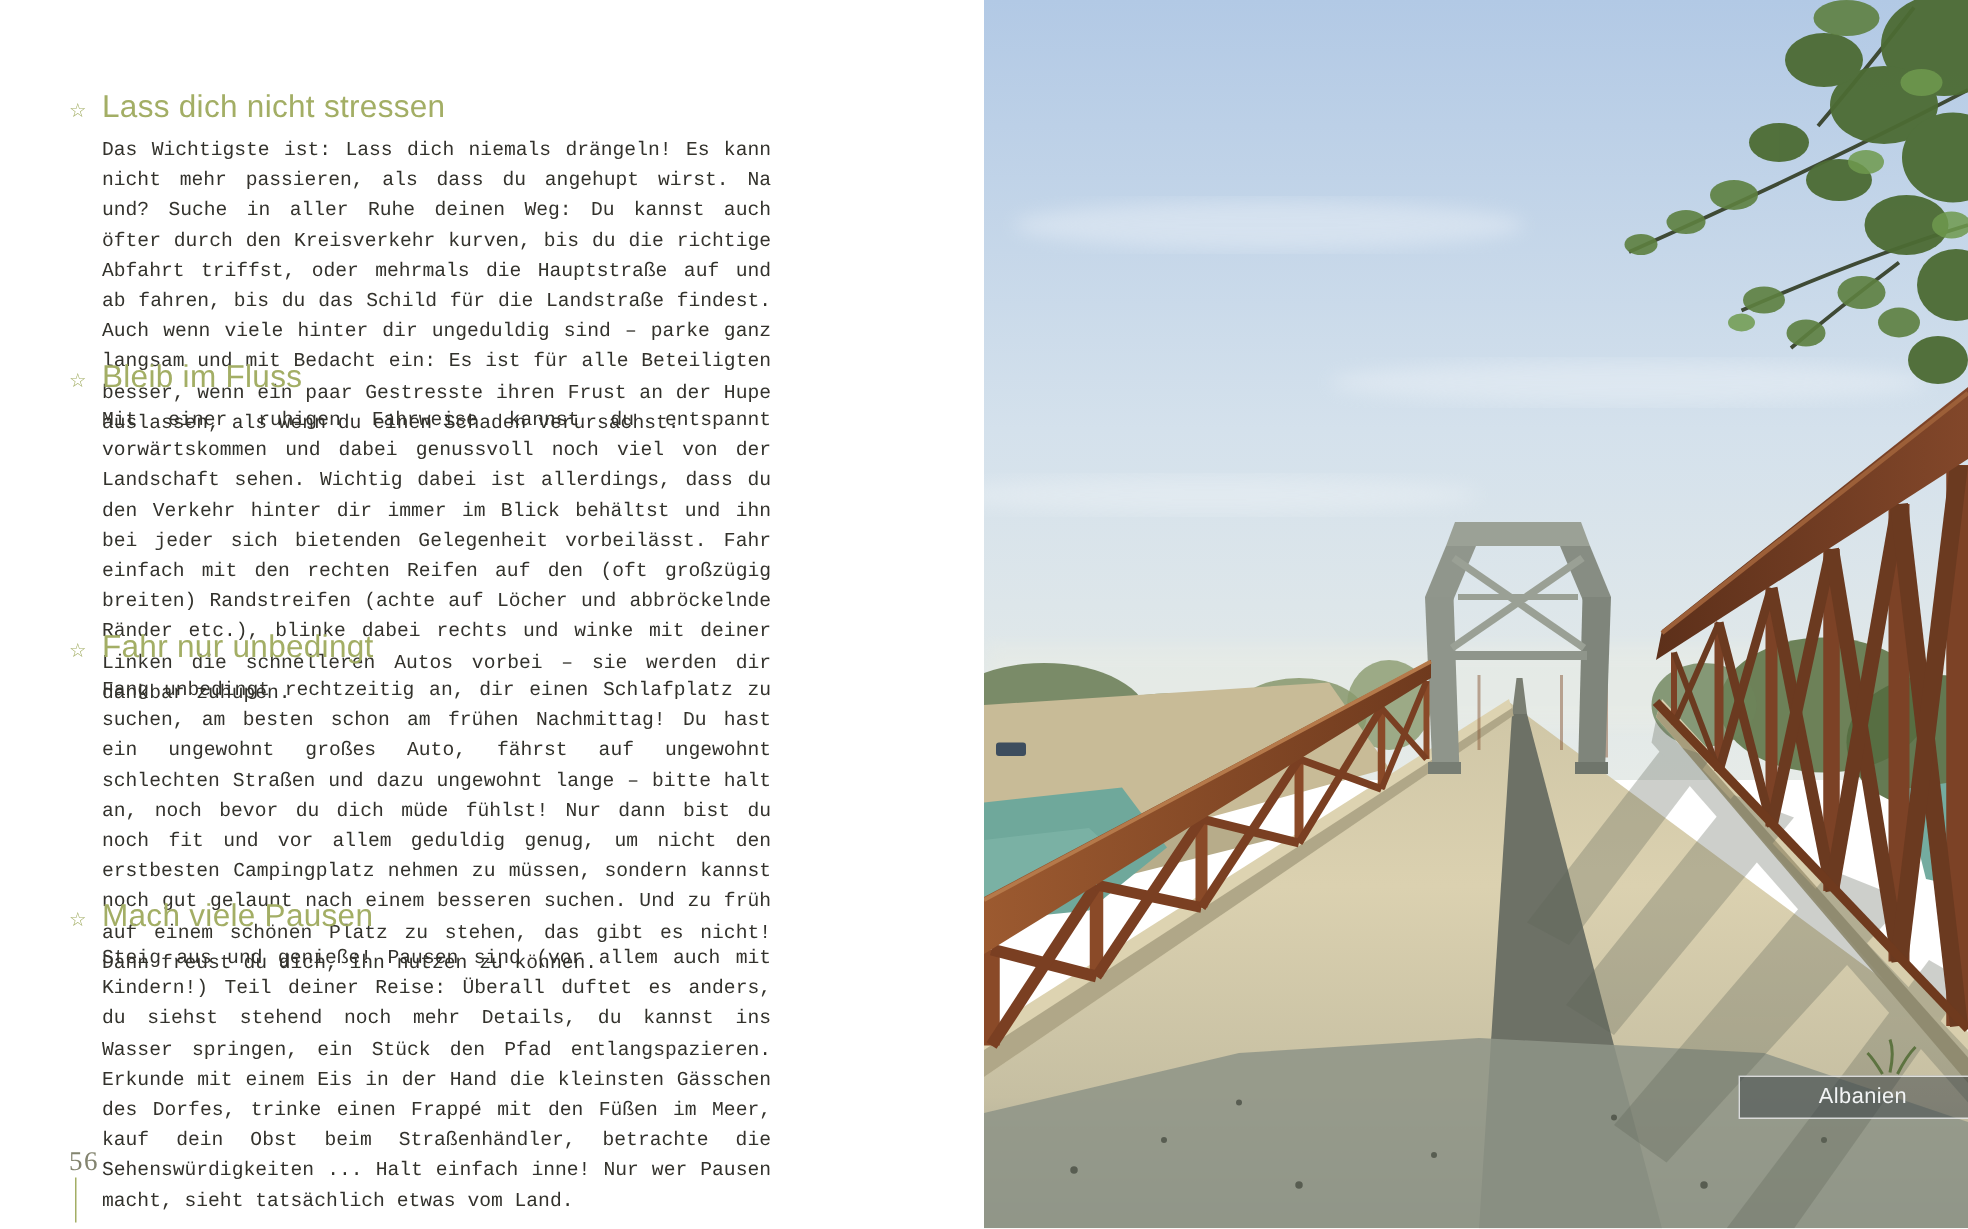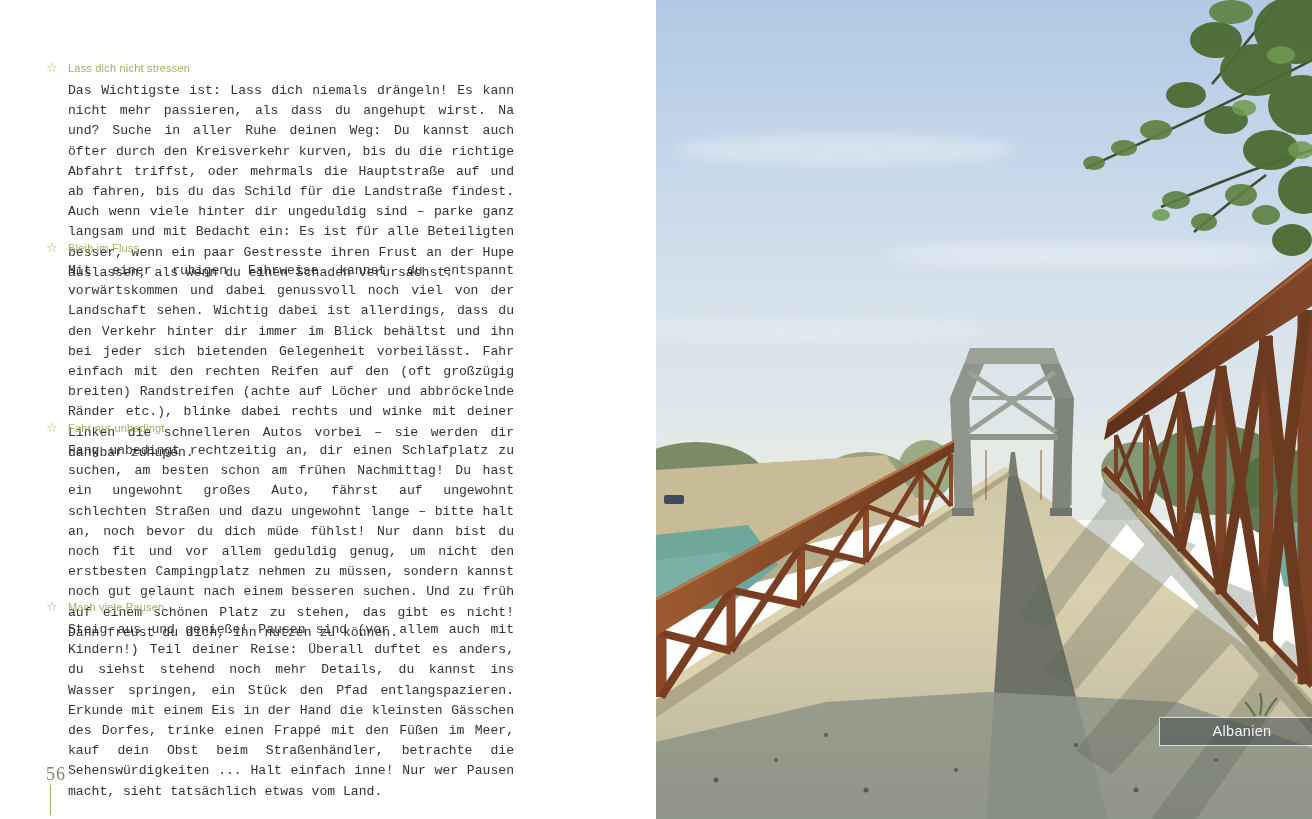--- a/index.html
+++ b/index.html
@@ -9,21 +9,21 @@
   .left-page{position:absolute;left:0;top:0;width:656px;height:819px;background:#ffffff;}
   .content{position:absolute;left:46px;top:60px;width:470px;}
   .section{position:absolute;left:0;width:470px;}
   .sec-0{top:0;}
   .sec-1{top:180px;}
   .sec-2{top:360px;}
   .sec-3{top:539px;}
   .sec-head{display:flex;align-items:baseline;margin:0 0 6px 0;
             font-family:"Liberation Sans", sans-serif;}
   .star{width:22px;color:#a3ae65;font-size:13px;flex:0 0 22px;}
-  .sec-title{color:#a3ae65;font-size:11px;letter-spacing:.2px;font-weight:normal;}
+  .sec-title{color:#a3ae65;font-size:21px;letter-spacing:.2px;font-weight:normal;}
   .sec-body{margin-left:22px;width:446px;font-size:13.1px;line-height:20.2px;
             color:#33322c;text-align:justify;font-family:Liberation Mono, monospace;}
   .footer{position:absolute;left:46px;top:764px;display:flex;align-items:flex-start;
           font-size:18px;color:#8b8c7c;flex-direction:column;}
   .page-num{width:24px;text-align:left;color:#83846f;letter-spacing:1px;}
   .footer-rule{border-left:1px solid #a3ae65;height:30px;margin:0 13px 0 4px;}
   .running-title{padding-top:1px;letter-spacing:.3px;margin-top:25px;}
   
   .photo{position:absolute;left:656px;top:0;width:656px;height:819px;overflow:hidden;}
   .photo svg{display:block;}

